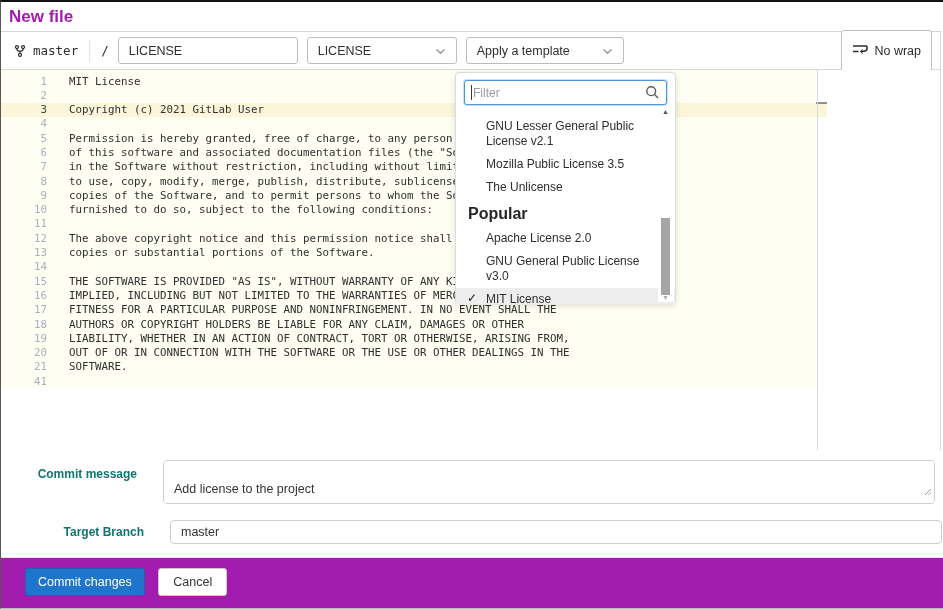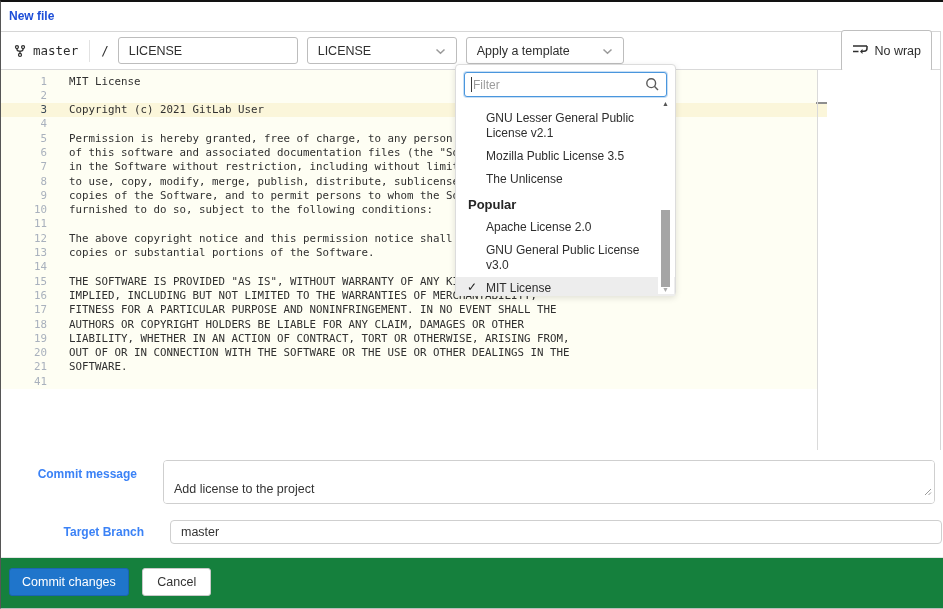--- a/index.html
+++ b/index.html
@@ -4,21 +4,21 @@
 <style>
   * { margin:0; padding:0; box-sizing:border-box; }
   html,body { background:#fff; }
   body { width:943px; height:609px; font-family:"Liberation Sans", sans-serif; overflow:hidden; }
   .page {
     position:relative; width:943px; height:609px; background:#fff;
     border-top:2px solid #121212; border-left:1px solid #565656; border-bottom:1px solid #bdbdbd;
   }
   
   .page-title { position:absolute; top:0; left:8px; height:29px; line-height:29px;
-    font-size:12px; font-weight:bold; color:#1d4ed8; }
+    font-size:17px; font-weight:bold; color:#a21caf; }
   
   .editor-box { position:absolute; top:29px; left:0; width:940px; height:419px;
     border:1px solid #d6d6d6; border-left:none; background:#fff; }
   .toolbar { height:38px; border-bottom:1px solid #d9d9d9; display:flex; align-items:center;
     padding:0 8px; background:#fff; font-size:12.5px; color:#2e2e2e; }
   .mono { font-family:"DejaVu Sans Mono", monospace; }
   .branch-icon { display:inline-flex; margin:0 6px 0 4px; }
   .toolbar-divider { width:1px; height:22px; background:#e2e2e2; margin:0 11px; }
   .slash { margin-right:9px; }
   .filename-input { width:180px; height:27px; border:1px solid #bdbdbd; border-radius:3px;
@@ -37,58 +37,58 @@
   .lines { position:absolute; top:0; left:0; width:816px; padding-top:4.5px; background:#fefef3; }
   .code-line { position:relative; height:14.3px; white-space:pre; width:826px; }
   .ln { position:absolute; left:0; width:46px; text-align:right; color:#a9b1bd; }
   .code-line.active .ln { color:#3c4a58; }
   .lt { position:absolute; left:68px; }
   .code-line.active { background:#fbf6da; }
   .code-line.active::after { content:""; position:absolute; right:0; top:-1.5px;
     width:11px; height:2px; background:#8e8e8e; }
   .ruler { position:absolute; left:816px; top:0; height:100%; width:1px; background:#dadada; z-index:2; }
   
-  .dd-panel { position:absolute; left:454px; top:62px; width:221px; height:232px;
+  .dd-panel { position:absolute; left:454px; top:70px; width:221px; height:232px;
     background:#fff; border:1px solid #dcdcdc; border-radius:4px;
     box-shadow:0 2px 6px rgba(0,0,0,.12); z-index:30; font-size:12px; color:#2e2e2e; }
   .dd-filter { padding:7px 8px 5px; }
   .dd-filter-wrap { position:relative; }
   .dd-input { width:100%; height:25px; border:1px solid #4a96dd; border-radius:3px;
     box-shadow:0 0 0 1px rgba(74,150,221,.30); padding:0 26px 0 8px; font-size:12px;
     color:#333; outline:none; }
   .dd-input::placeholder { color:#9c9c9c; }
   .caret { position:absolute; left:7px; top:5px; width:1px; height:15px; background:#3a3a3a; }
   .search-icon { position:absolute; right:7px; top:5px; }
   .dd-list { position:relative; padding:5px 0; height:194px; overflow:hidden; }
   .dd-item { position:relative; padding:4px 26px 4px 30px; line-height:15px; cursor:pointer; }
   .dd-item.selected { background:#ededed; }
   .check { position:absolute; left:11px; top:3px; font-size:12px; color:#1f1f1f; }
-  .dd-header { padding:6px 12px 4px; font-weight:bold; font-size:13px; color:#262626; }
+  .dd-header { padding:6px 12px 4px; font-weight:bold; font-size:16px; color:#262626; }
   .scrollcol { position:absolute; right:1px; top:33px; bottom:1px; width:16px; background:#fff; z-index:3; }
   .sc-up { position:absolute; top:2px; left:4px; font-size:7px; color:#555; cursor:pointer; }
   .sc-down { position:absolute; bottom:1px; left:4px; font-size:7px; color:#ababab; cursor:pointer; }
   .sc-thumb { position:absolute; top:112px; left:3px; width:9px; height:77px; background:#a5a5a5; cursor:pointer; }
   
   .form { position:absolute; top:448px; left:0; width:941px; }
   .form-row { display:flex; }
   .form-row.row1 { margin-top:10px; }
   .form-row.row2 { margin-top:16px;margin-left:22px; }
-  .form-label { width:136px; text-align:right; font-weight:bold; font-size:12px; color:#3b82f6; }
+  .form-label { width:136px; text-align:right; font-weight:bold; font-size:12px; color:#0f766e; }
   .row1 .form-label { padding-top:7px; }
   .row2 .form-label { line-height:24px; }
   .field-wrap { position:relative; margin-left:26px; }
   .commit-textarea { width:772px; height:43px; border:1px solid #cfcfcf; border-radius:4px;
     padding:21px 10px; font-size:12.5px; font-family:"Liberation Sans", sans-serif;
     color:#333; resize:none; outline:none; display:block; }
   .resize-handle { position:absolute; right:3px; bottom:4px; }
   .branch-input { width:772px; height:24px; border:1px solid #cfcfcf; border-radius:4px;
     padding:0 10px; font-size:12.5px; color:#333; outline:none; display:block; }
   
-  .footer { position:absolute; left:0; right:0; top:555px; bottom:0; background:#15803d;
-    border-top:1px solid #e4e4e4; padding:10px 8px; }
+  .footer { position:absolute; left:0; right:0; top:555px; bottom:0; background:#a21caf;
+    border-top:1px solid #e4e4e4; padding:10px 24px; }
   .btn { font-size:12.5px; border-radius:3px; padding:6px 12px; cursor:pointer;
     font-family:"Liberation Sans", sans-serif; }
   .btn-primary { background:#1f75cb; color:#fff; border:1px solid #1a65b0; }
   .btn-default { background:#fff; color:#333; border:1px solid #c9c9c9; margin-left:9px; padding:6px 14px; }
 </style>
 </head>
 <body>
 
 <div class="page">
 

